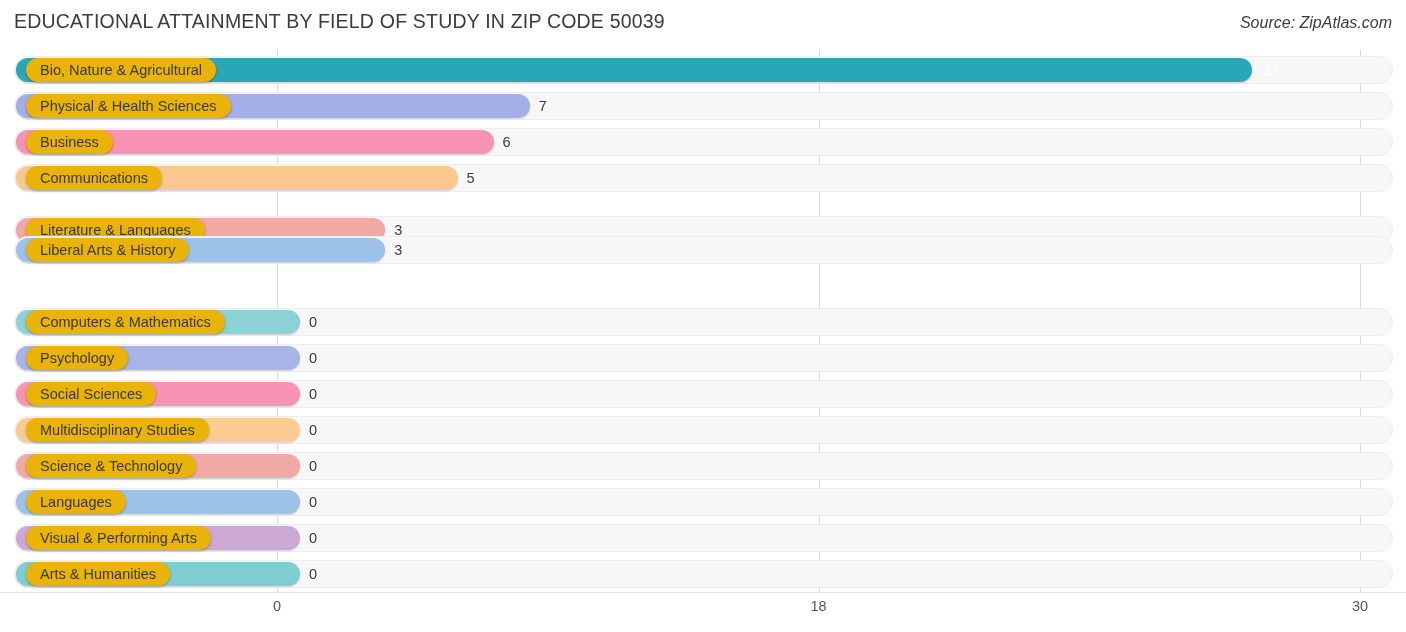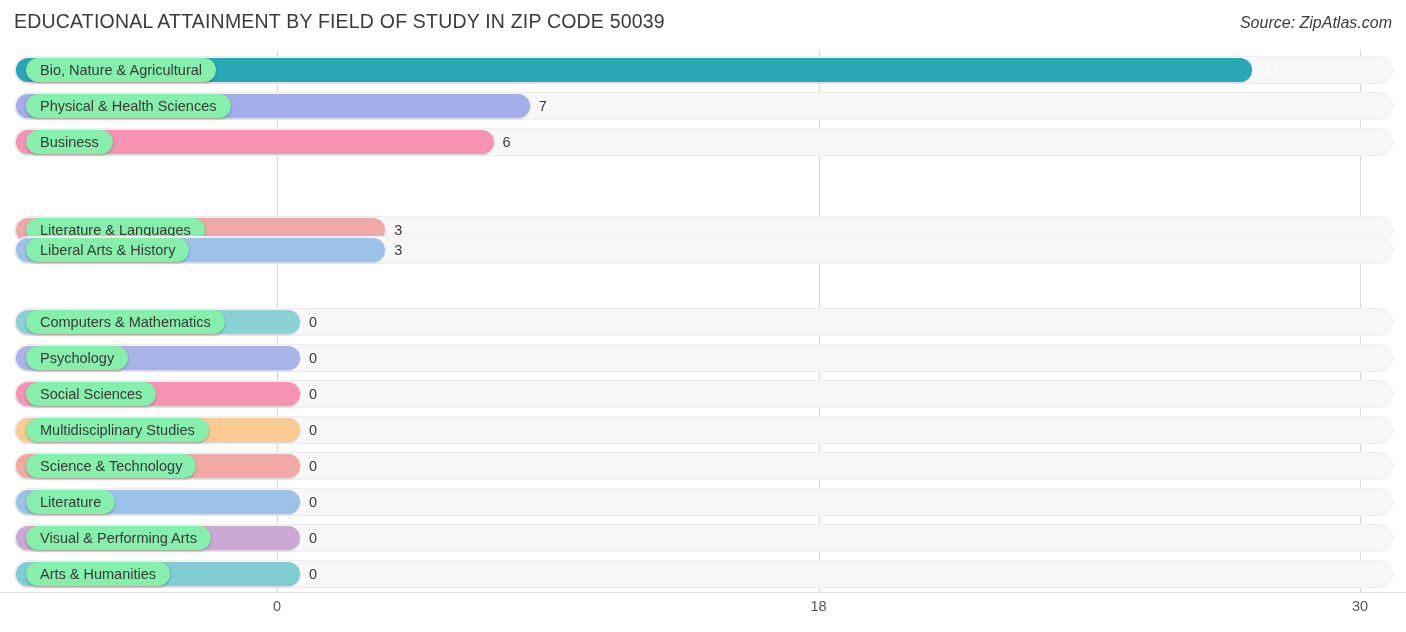--- a/index.html
+++ b/index.html
@@ -50,21 +50,21 @@
     position:absolute;left:16px;top:6px;
     height:24px;
     border-radius:12px;
     box-shadow:0 1px 2px rgba(0,0,0,.16);
   }
 
   
   .pill{
     position:absolute;left:26px;top:6px;
     height:24px;
-    background:#86efac;
+    background:#eab308;
     border-radius:12px;
     box-shadow:0 1px 2.5px rgba(0,0,0,.3);
     display:flex;align-items:center;
     padding:0 14px;
     box-sizing:border-box;
     white-space:nowrap;
   }
   .pill-label{
     font-size:14.5px;color:#3a3a3a;line-height:1;
   }
@@ -128,20 +128,28 @@
           <div class="value-out" style="left: 538.7px;">7</div>
         </div>
         <div class="row" style="top: 80px;">
           <div class="track" style="width: 1379px;"></div>
           <div class="bar" style="width: 477.6px; background: rgb(248, 147, 180);"></div>
           <div class="pill">
             <span class="pill-label">Business</span>
           </div>
           <div class="value-out" style="left: 502.6px;">6</div>
         </div>
+        <div class="row" style="top: 116px;">
+          <div class="track" style="width: 1379px;"></div>
+          <div class="bar" style="width: 441.5px; background: rgb(249, 200, 143);"></div>
+          <div class="pill">
+            <span class="pill-label">Communications</span>
+          </div>
+          <div class="value-out" style="left: 466.5px;">5</div>
+        </div>
         <div class="row" style="top: 168px;">
           <div class="track" style="width: 1379px;"></div>
           <div class="bar" style="width: 369.3px; background: rgb(240, 169, 165);"></div>
           <div class="pill">
             <span class="pill-label">Literature &amp; Languages</span>
           </div>
           <div class="value-out" style="left: 394.3px;">3</div>
         </div>
         <div class="row" style="top: 188px;">
           <div class="track" style="width: 1379px;"></div>
@@ -188,21 +196,21 @@
           <div class="bar" style="width: 284px; background: rgb(240, 169, 165);"></div>
           <div class="pill">
             <span class="pill-label">Science &amp; Technology</span>
           </div>
           <div class="value-out" style="left: 309px;">0</div>
         </div>
         <div class="row" style="top: 440px;">
           <div class="track" style="width: 1379px;"></div>
           <div class="bar" style="width: 284px; background: rgb(156, 194, 234);"></div>
           <div class="pill">
-            <span class="pill-label">Literature</span>
+            <span class="pill-label">Languages</span>
           </div>
           <div class="value-out" style="left: 309px;">0</div>
         </div>
         <div class="row" style="top: 476px;">
           <div class="track" style="width: 1379px;"></div>
           <div class="bar" style="width: 284px; background: rgb(204, 168, 212);"></div>
           <div class="pill">
             <span class="pill-label">Visual &amp; Performing Arts</span>
           </div>
           <div class="value-out" style="left: 309px;">0</div>

